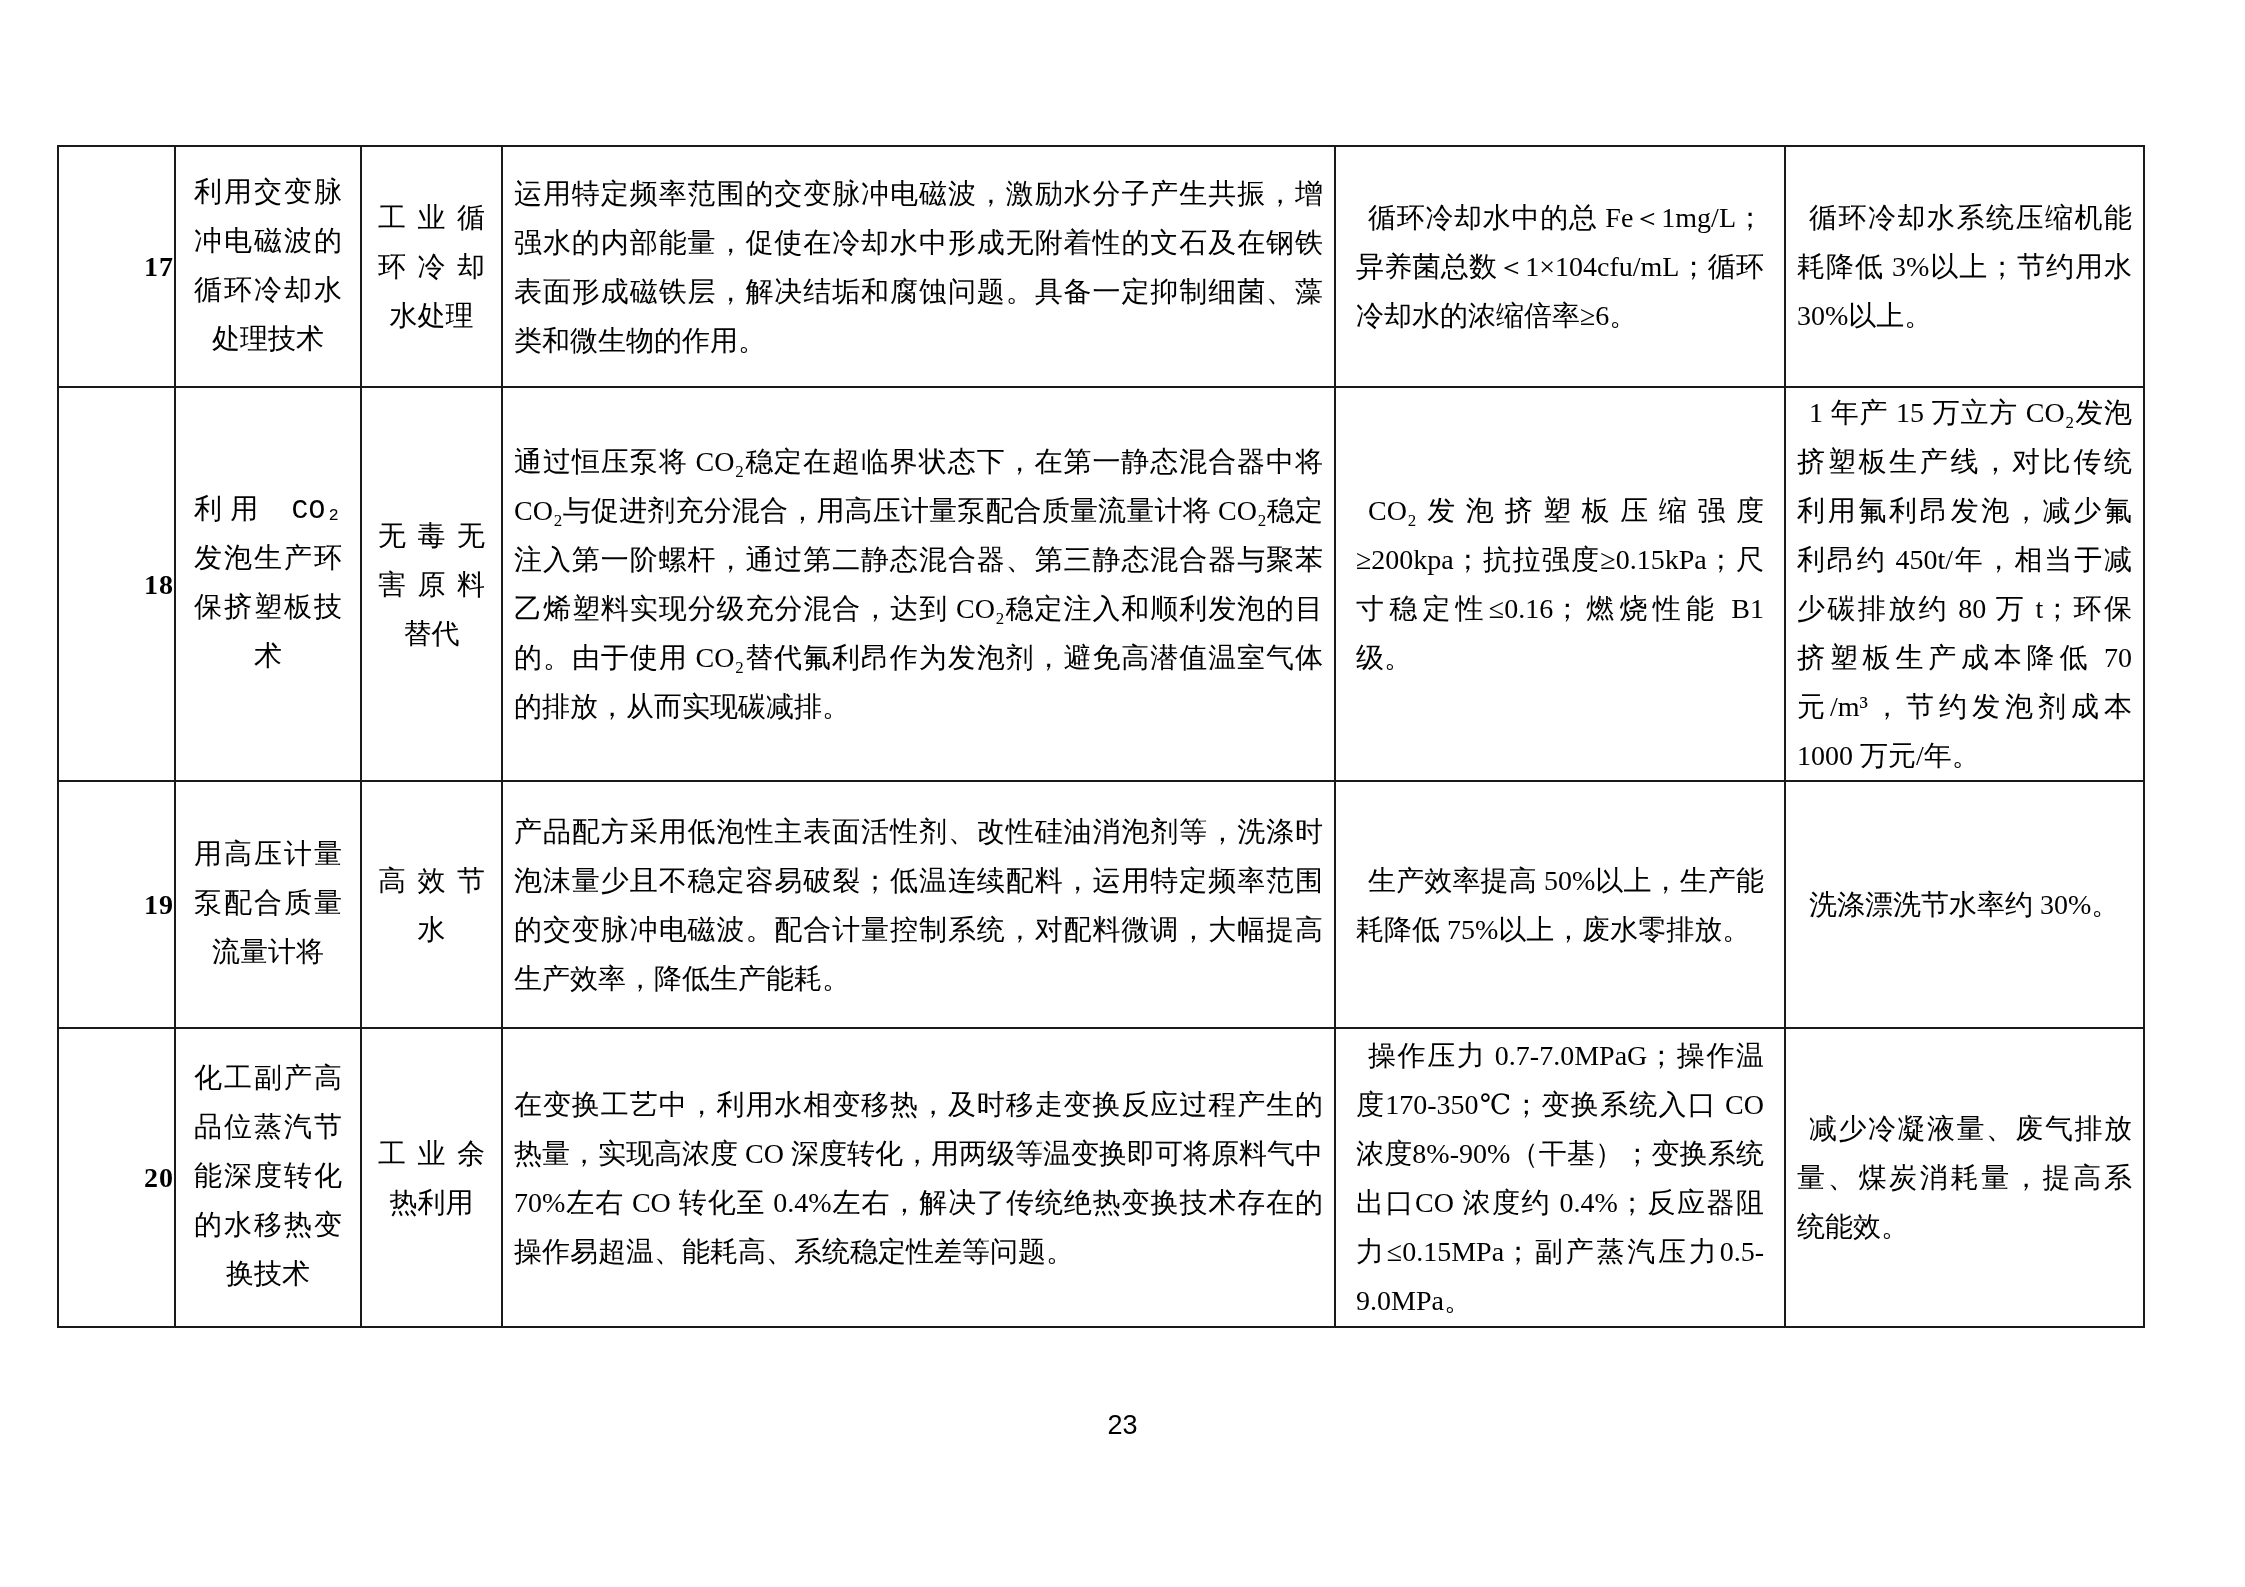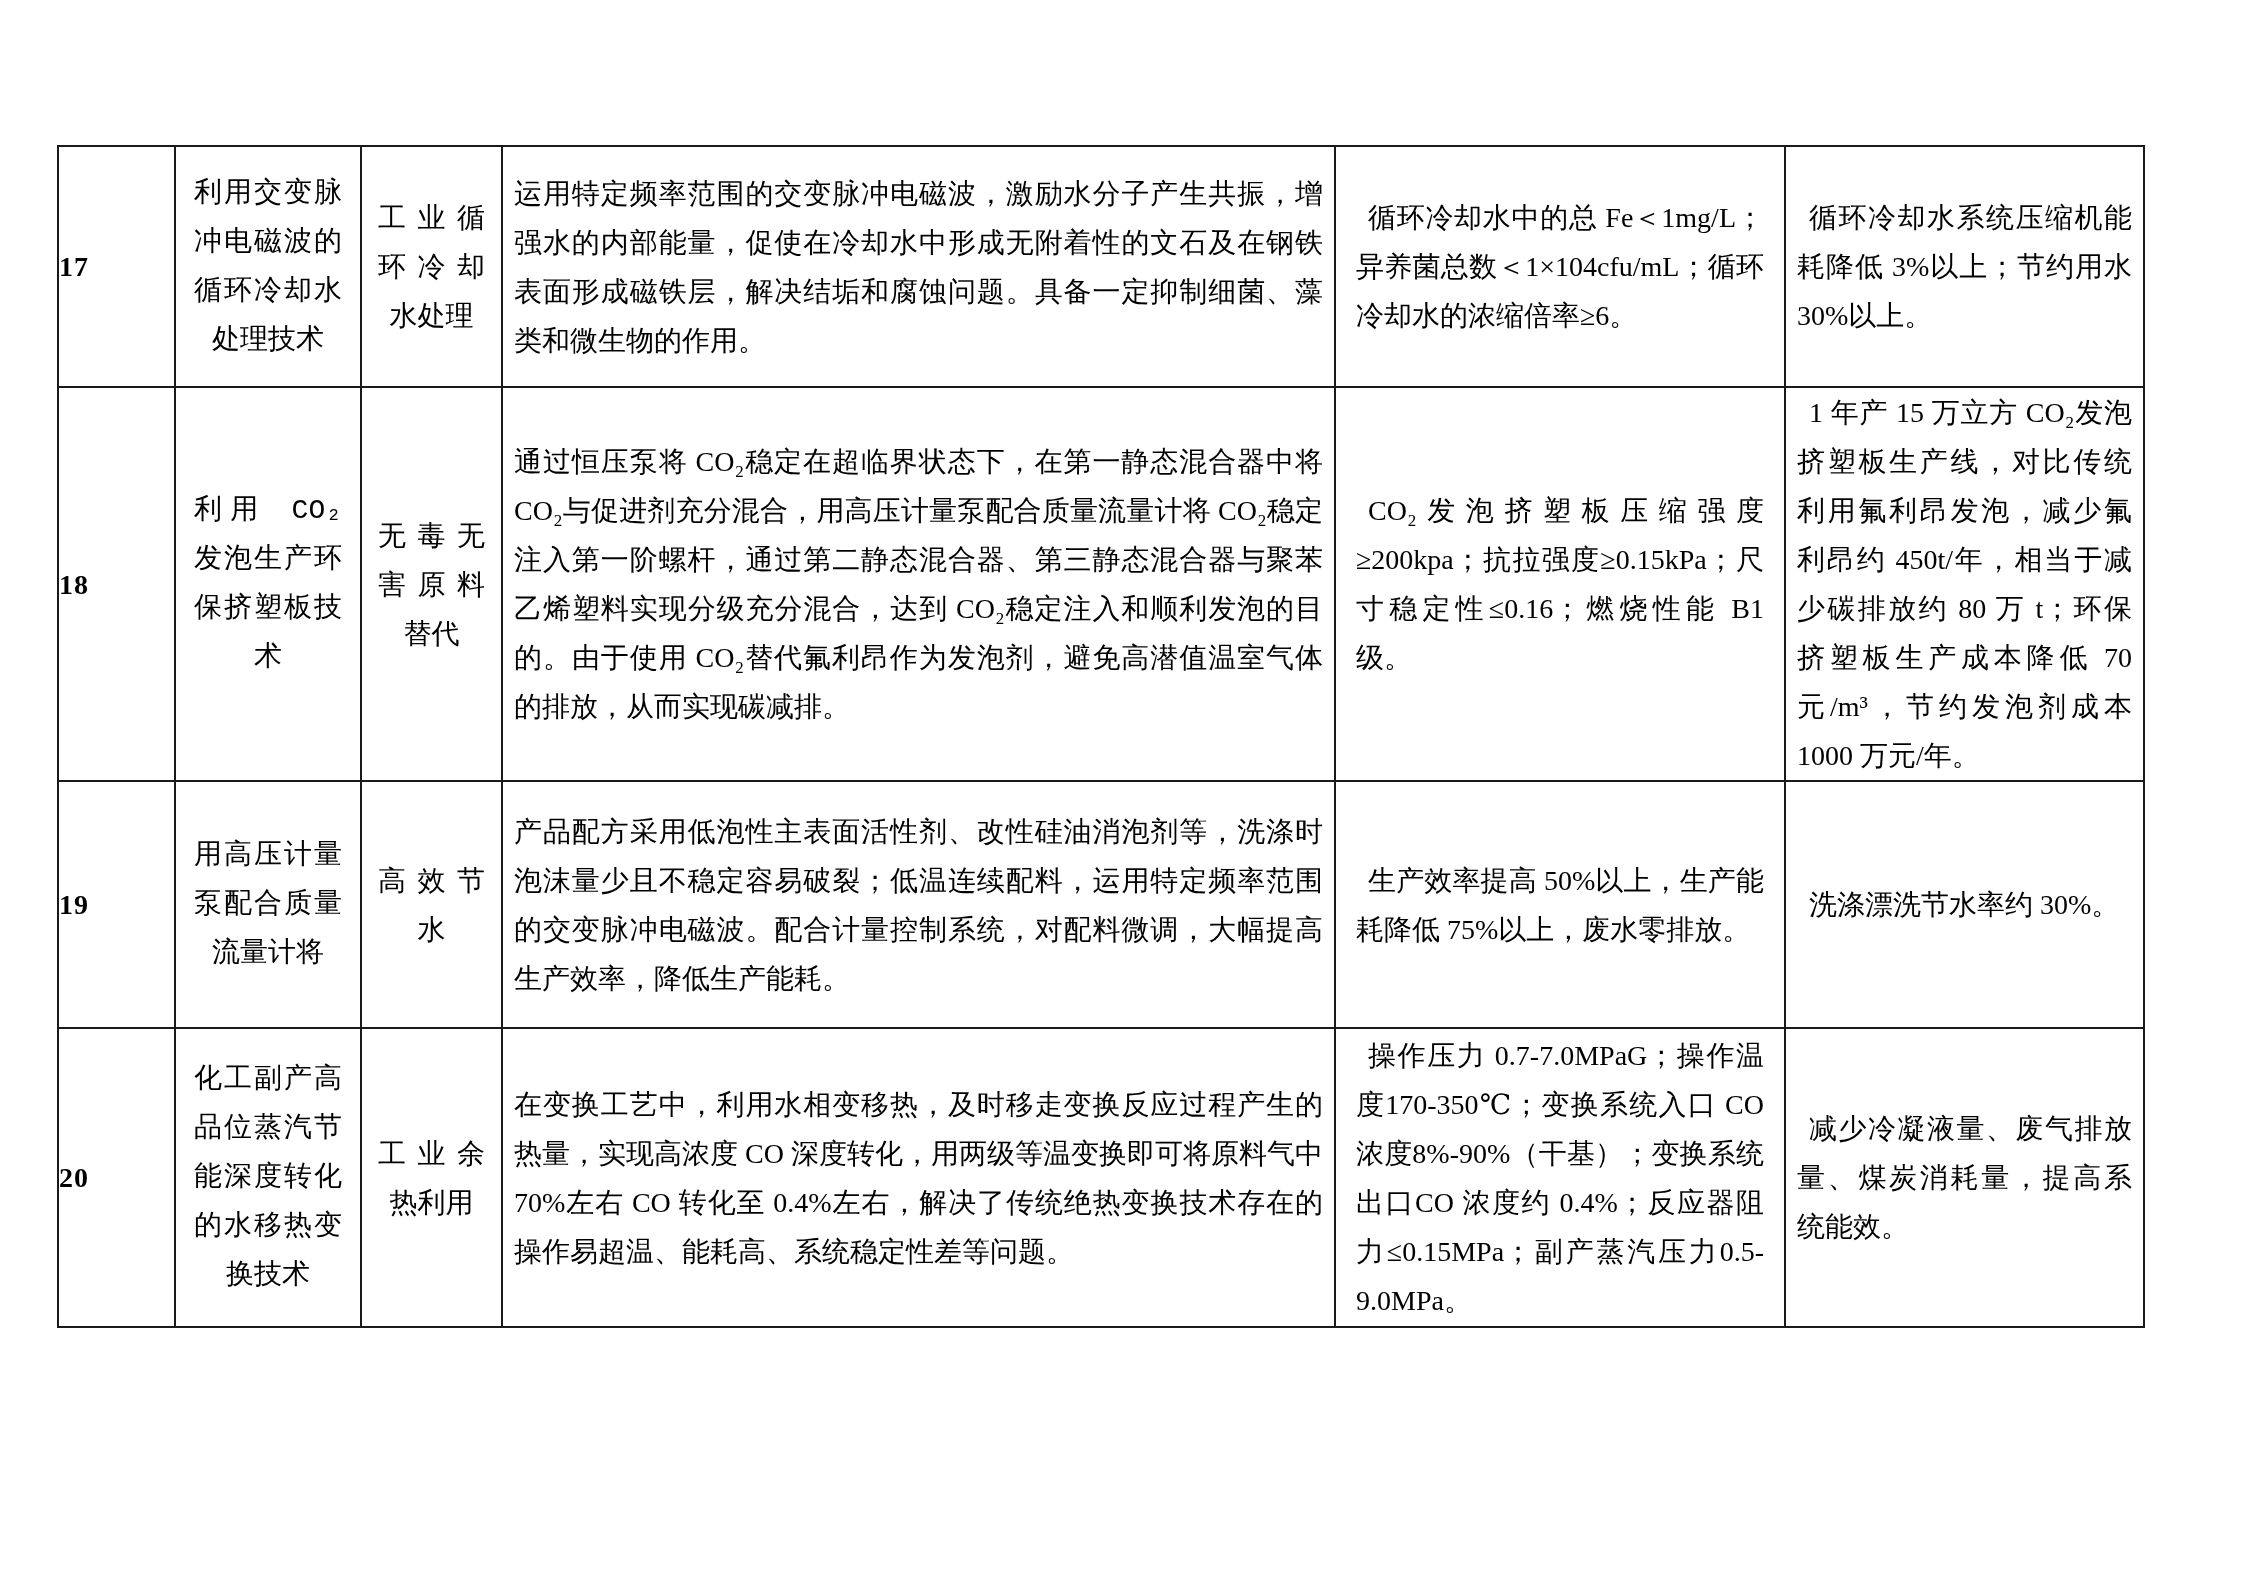--- a/index.html
+++ b/index.html
@@ -27,21 +27,21 @@
     vertical-align: middle;
     font-size: 28px;
     line-height: 49px;
     overflow: hidden;
   }
   tr.r17 { height: 241px; }
   tr.r18 { height: 358px; }
   tr.r19 { height: 247px; }
   tr.r20 { height: 299px; }
   td.c-no {
-    text-align: left;
+    text-align: right;
     font-size: 31px;
     font-weight: bold;
     letter-spacing: 1px;
     margin-top: 40px;
   }
   td.c-name {
     text-align: justify;
     text-align-last: center;
     text-justify: inter-character;
     padding: 0 18px;
@@ -124,14 +124,15 @@
         <td class="c-no">20</td>
         <td class="c-name">化工副产高品位蒸汽节能深度转化的水移热变换技术</td>
         <td class="c-cat">工业余热利用</td>
         <td class="c-desc">在变换工艺中，利用水相变移热，及时移走变换反应过程产生的热量，实现高浓度 CO 深度转化，用两级等温变换即可将原料气中70%左右 CO 转化至 0.4%左右，解决了传统绝热变换技术存在的操作易超温、能耗高、系统稳定性差等问题。</td>
         <td class="c-ind">操作压力 0.7-7.0MPaG；操作温度170-350℃；变换系统入口 CO 浓度8%-90%（干基）；变换系统出口CO 浓度约 0.4%；反应器阻力≤0.15MPa；副产蒸汽压力0.5-9.0MPa。</td>
         <td class="c-ben">减少冷凝液量、废气排放量、煤炭消耗量，提高系统能效。</td>
       </tr>
     </tbody>
   </table>
 
+  <div class="page-number">23</div>
 
 </div>
 
 </body></html>

